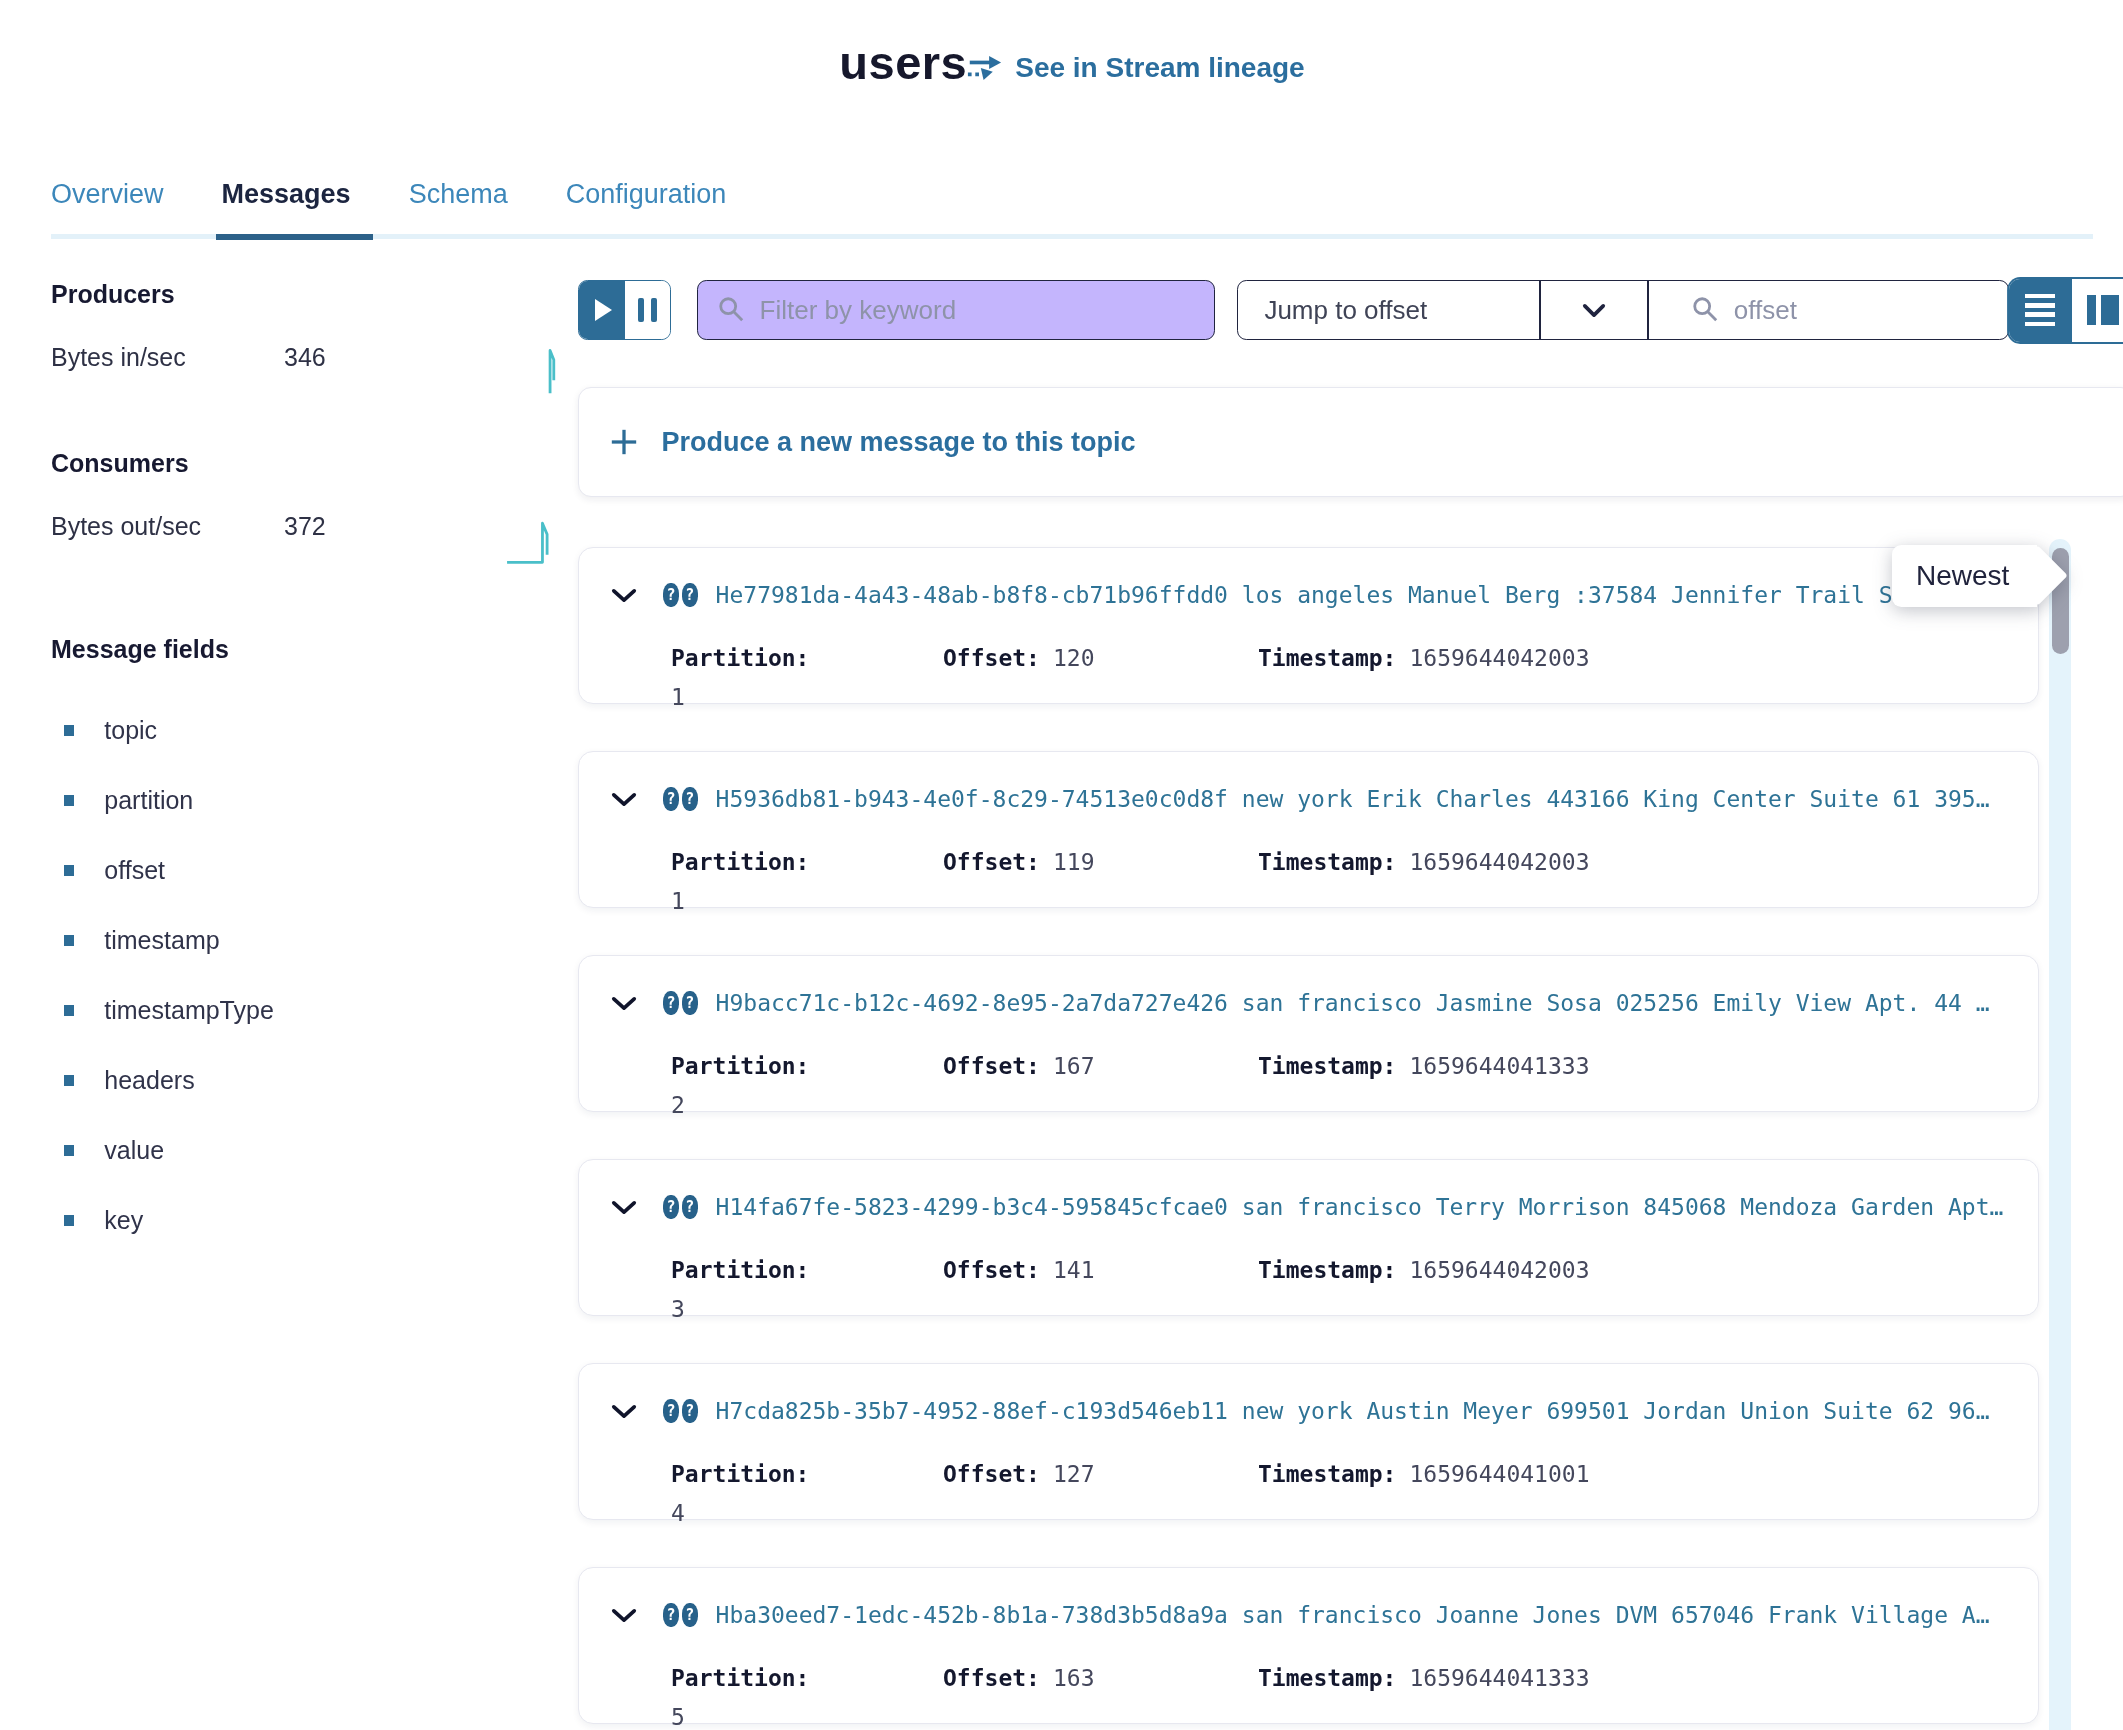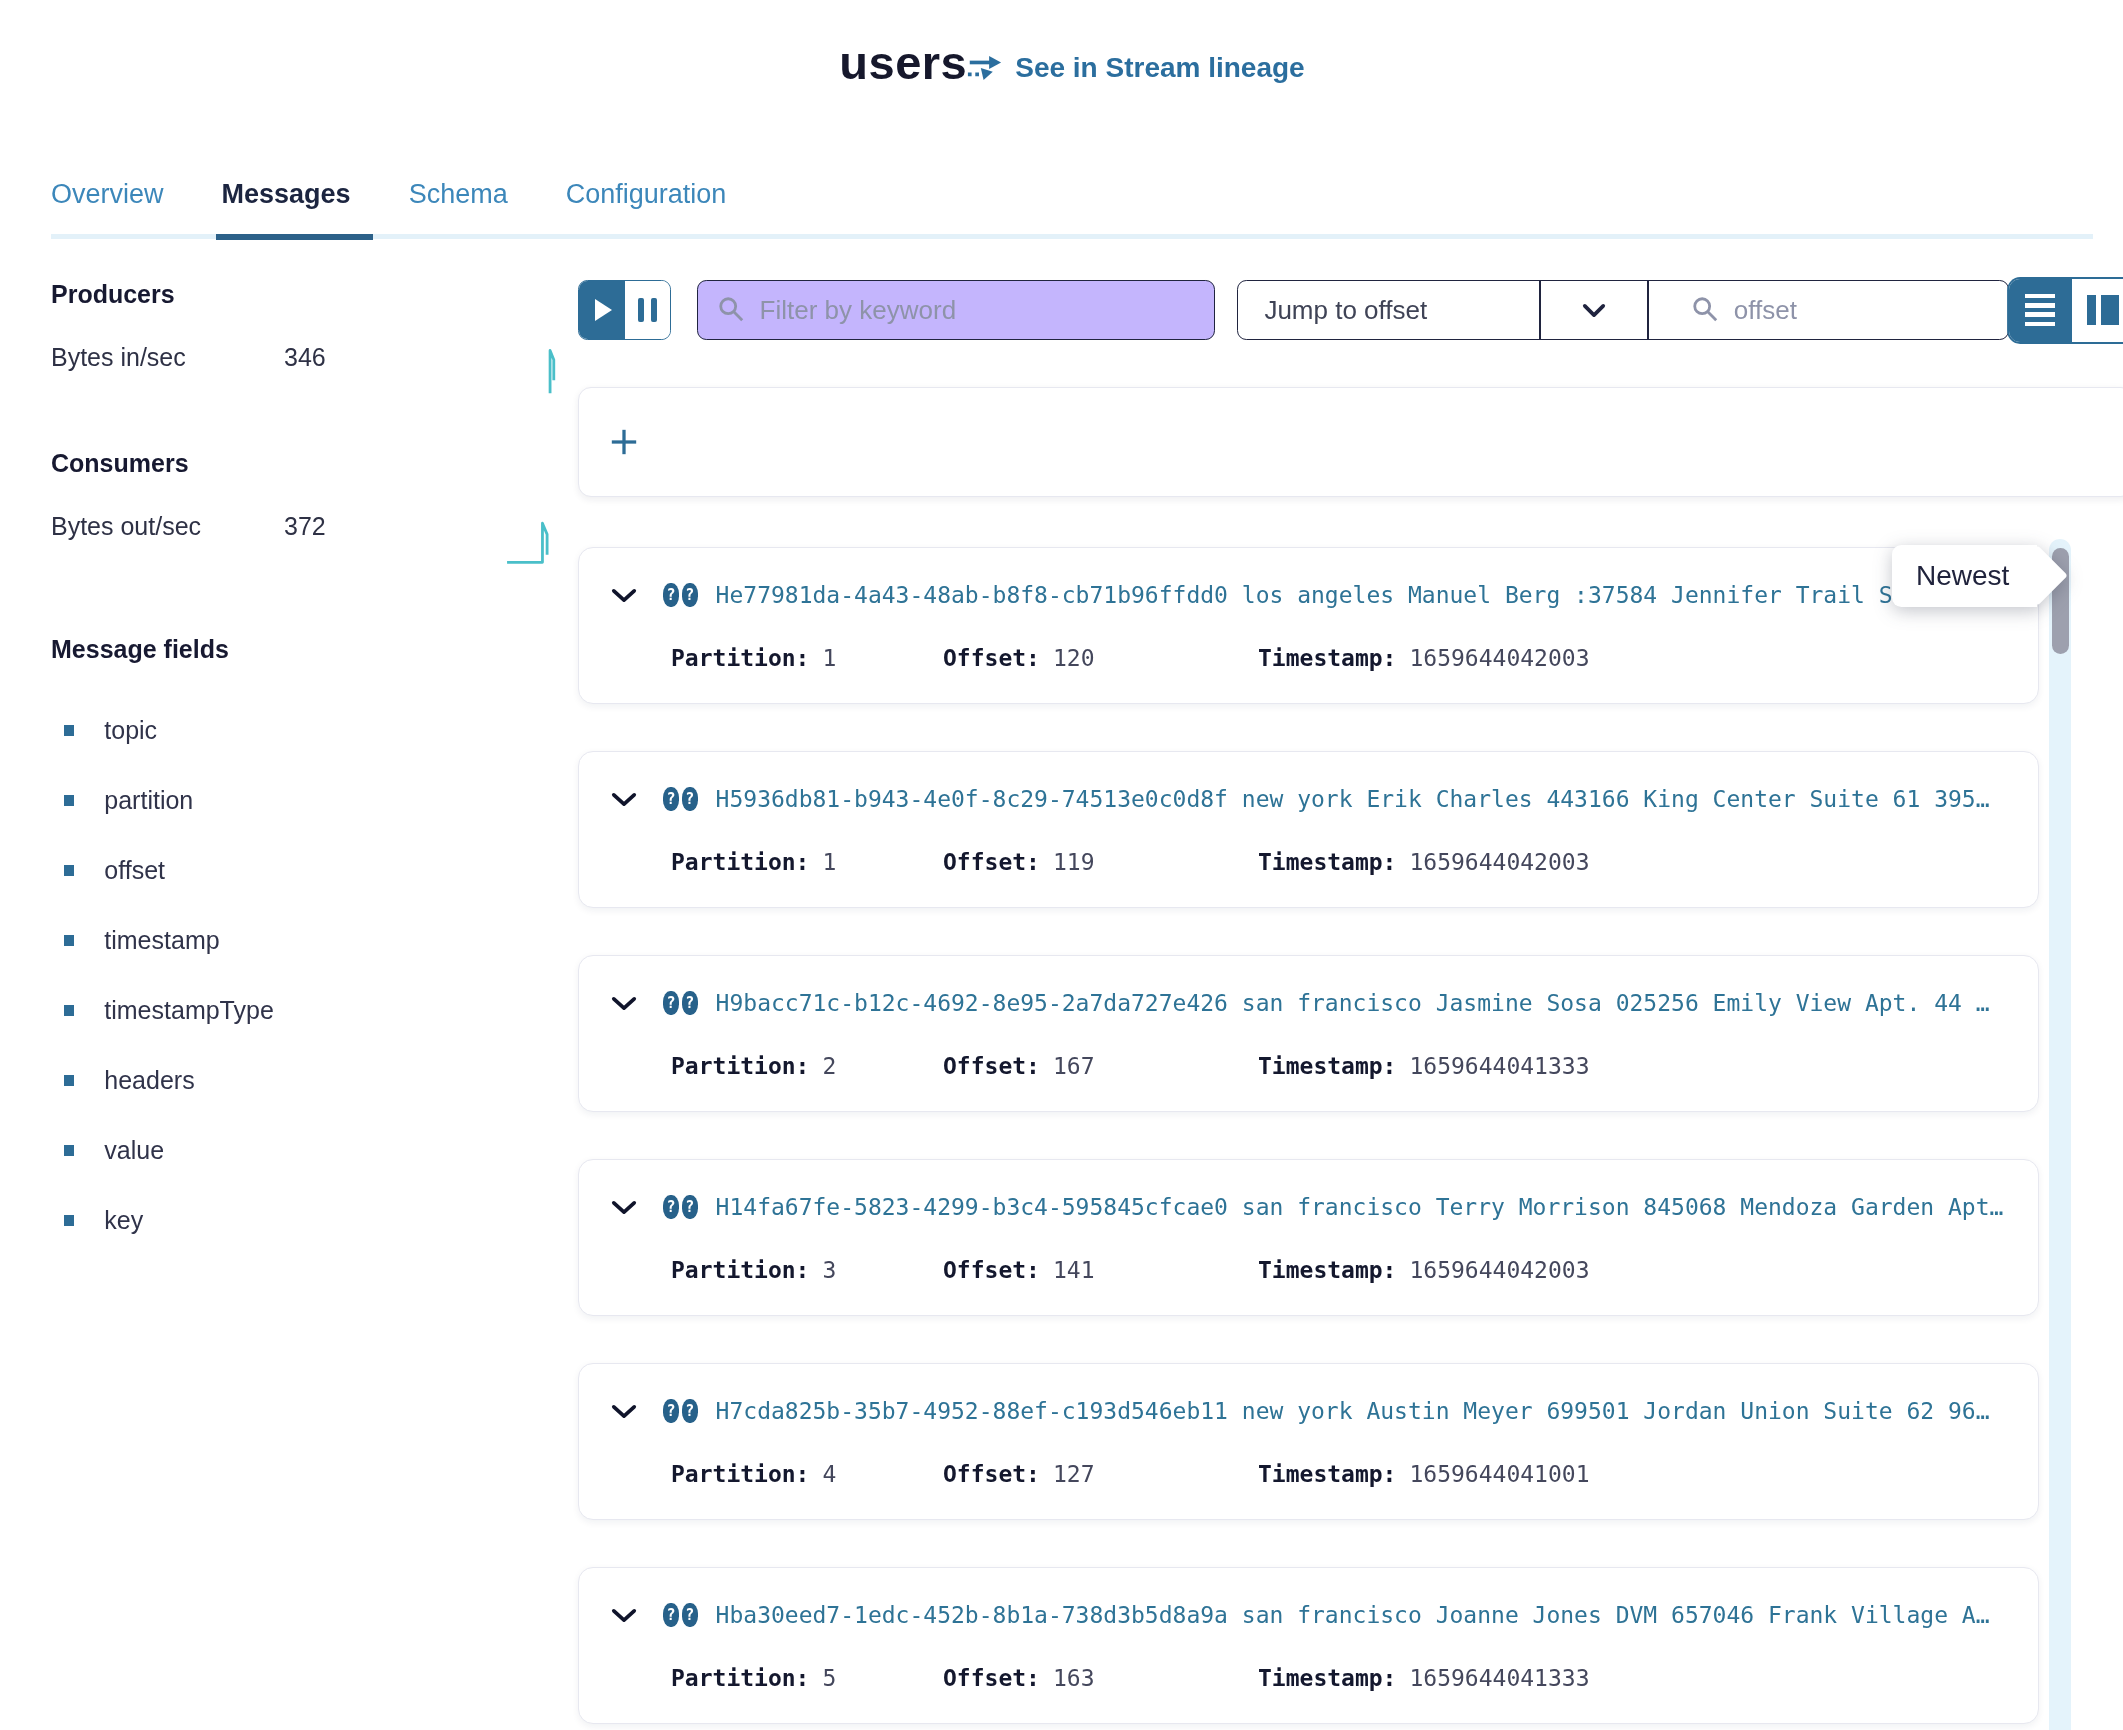--- a/index.html
+++ b/index.html
@@ -74,21 +74,21 @@
   .msg-card { height:157px; border:1.9px solid #e7e8f0; border-radius:15px; margin-bottom:47px; padding:34px 28px 0 32px; box-shadow:0 2.8px 7.5px rgba(25,30,60,.06); background:#fff; }
   .msg-row1 { display:flex; align-items:center; }
   .chev { margin-right:26px; cursor:pointer; display:flex; flex-shrink:0; }
   .uchar { display:inline-flex; align-items:center; justify-content:center; width:16px; height:24px; background:#27618a; color:#fff; font-size:15px; font-weight:700; border-radius:45% 45% 45% 45%; margin-right:2.8px; flex-shrink:0; font-family:"DejaVu Sans Mono", monospace; }
   .uchar:last-of-type { margin-right:0; }
   .preview { margin-left:15px; font-family:"DejaVu Sans Mono", monospace; font-size:23px; color:#2e7396; white-space:nowrap; overflow:hidden; flex:1; cursor:pointer; }
   .msg-meta { display:flex; margin-top:37px; padding-left:60px; font-family:"DejaVu Sans Mono", monospace; font-size:23px; }
   .mg { display:flex; gap:13px; }
   .mg b { color:#14182e; font-weight:700; }
   .mg span { color:#44475c; }
-  .mg-p { width:272px; } .mg-o { width:315px; }
+  .mg-p { width:272px;flex-direction:column; } .mg-o { width:315px; }
 
   
   .tooltip-wrap { position:absolute; left:1892px; top:545px; z-index:6; filter:drop-shadow(0 4.7px 9.3px rgba(40,45,70,.28)); }
   .tooltip { position:relative; background:#fff; height:62px; line-height:62px; padding:0 28px 0 24px; border-radius:9.3px 0 0 9.3px; font-size:28px; color:#20233c; }
   .tooltip::after { content:""; position:absolute; right:-21.4px; top:9.3px; width:43px; height:43px; background:#fff; transform:rotate(45deg); border-radius:3.7px; }
   .tooltip-label { position:relative; z-index:1; }
 
   
   .scroll-track { position:absolute; left:2049px; top:539px; width:22.4px; height:1191px; background:#e4f3fb; border-radius:11.2px 11.2px 0 0; }
   .scroll-thumb { position:absolute; left:2.8px; top:9.3px; width:17px; height:106px; background:#9da0ae; border-radius:8.4px; cursor:grab; }
@@ -241,20 +241,21 @@
         </div>
       </div>
 
       <div class="produce-card">
         <span style="display:flex;">
           <svg width="30" height="30" viewBox="0 0 32 32">
               <line x1="16" y1="3" x2="16" y2="29" stroke="#2d6c96" stroke-width="3.5"></line>
               <line x1="3" y1="16" x2="29" y2="16" stroke="#2d6c96" stroke-width="3.5"></line>
             </svg>
         </span>
+        <span class="produce-label">Produce a new message to this topic</span>
       </div>
 
       <div class="messages">
 
         <article class="msg-card">
           <div class="msg-row1">
             <span class="chev">
                 <svg width="26" height="17" viewBox="0 0 28 18">
                   <polyline points="3,4 14,14 25,4" fill="none" stroke="#10142b" stroke-width="4" stroke-linecap="round" stroke-linejoin="round"></polyline>
                 </svg>

